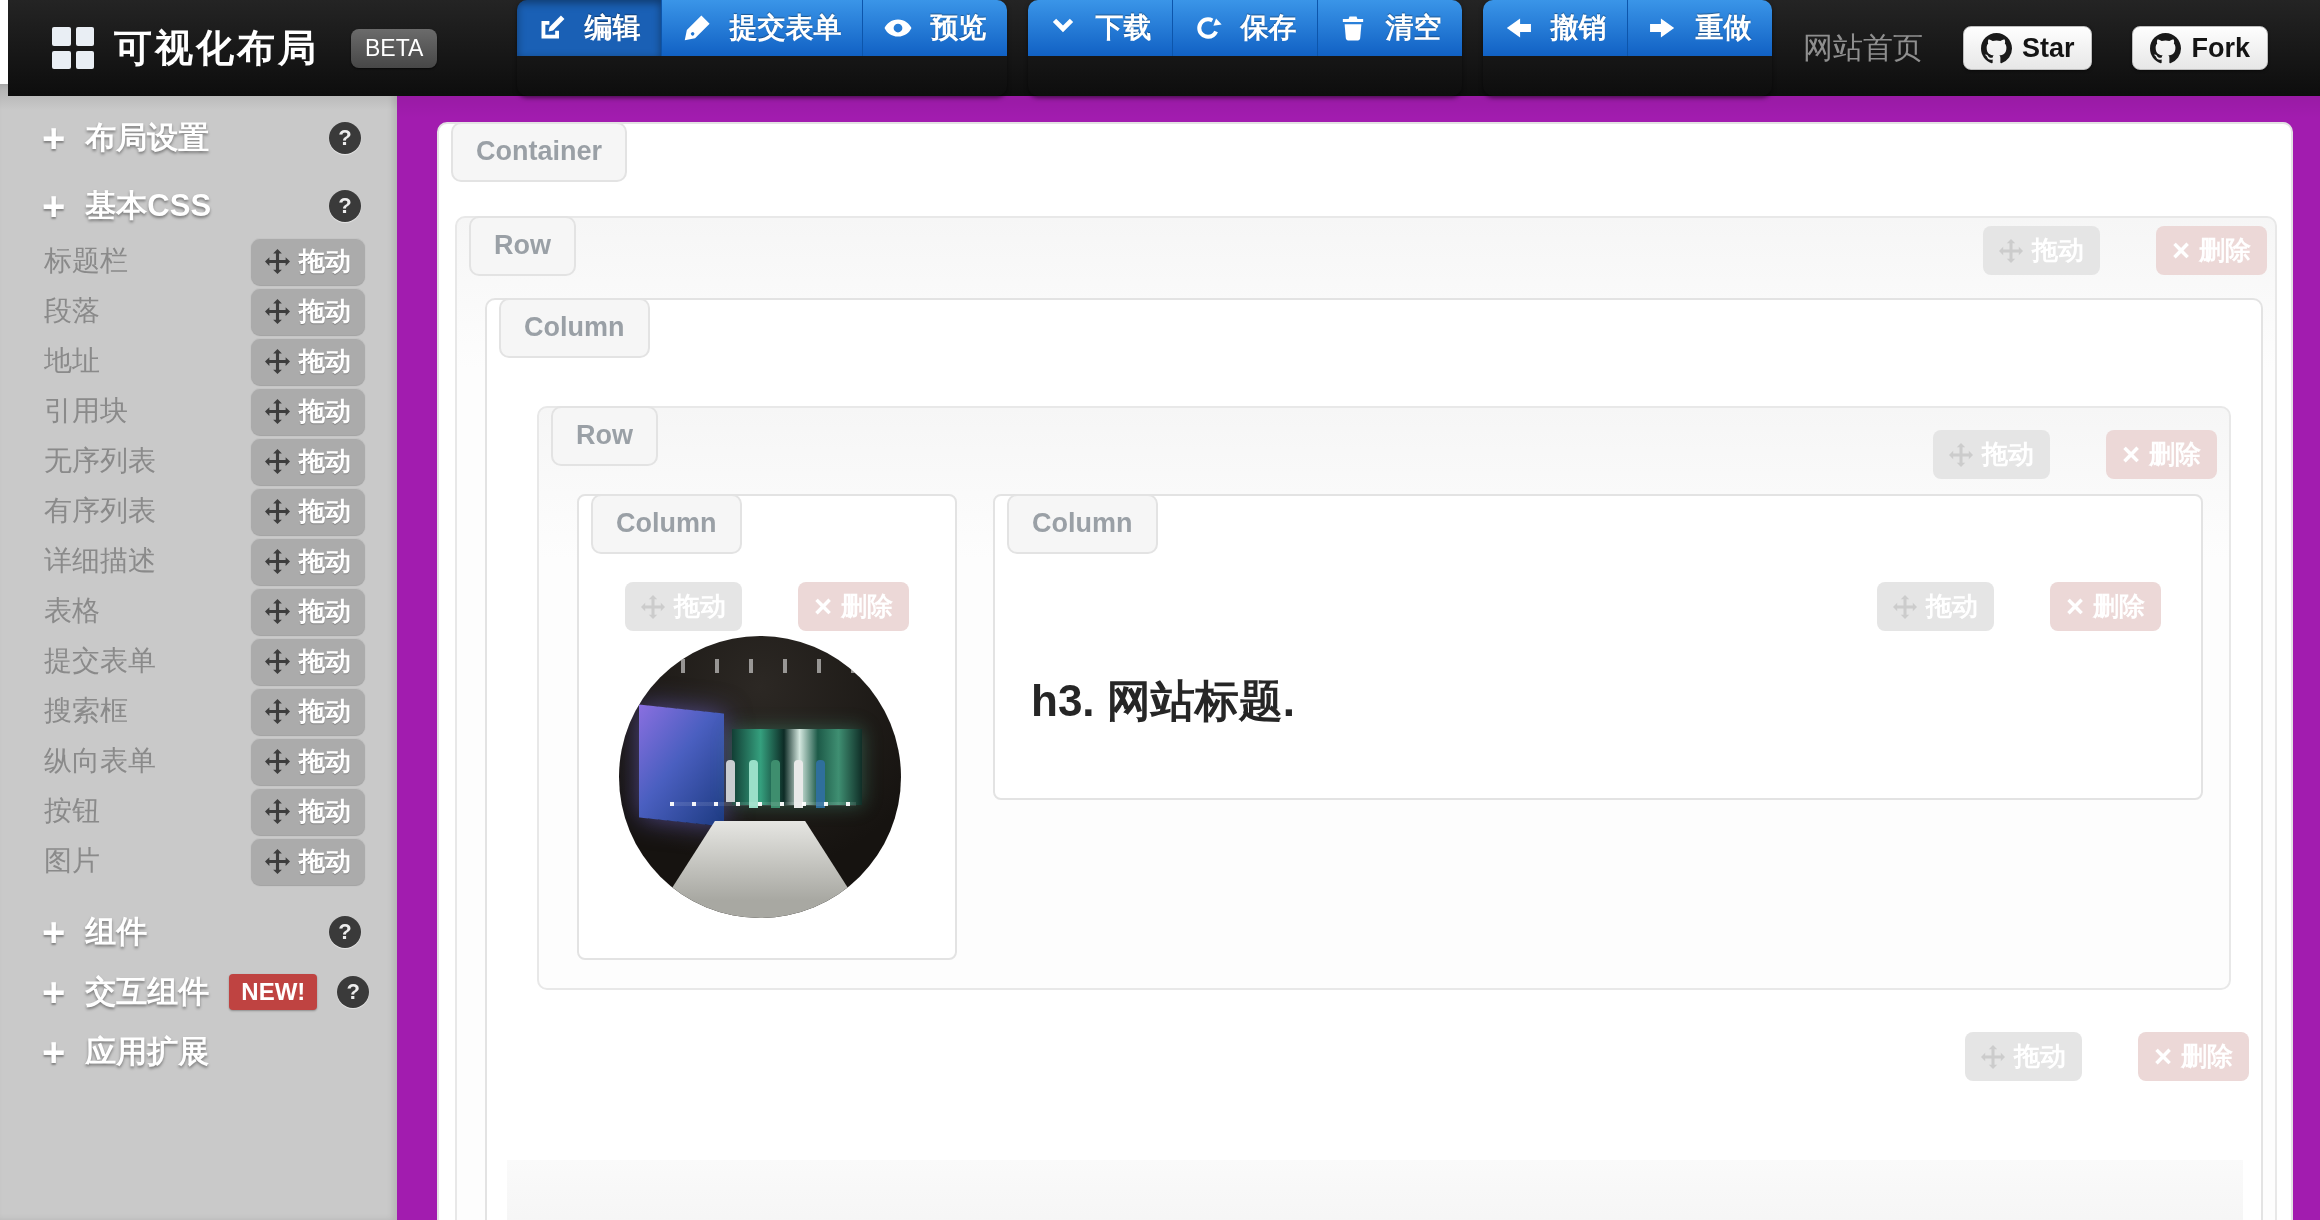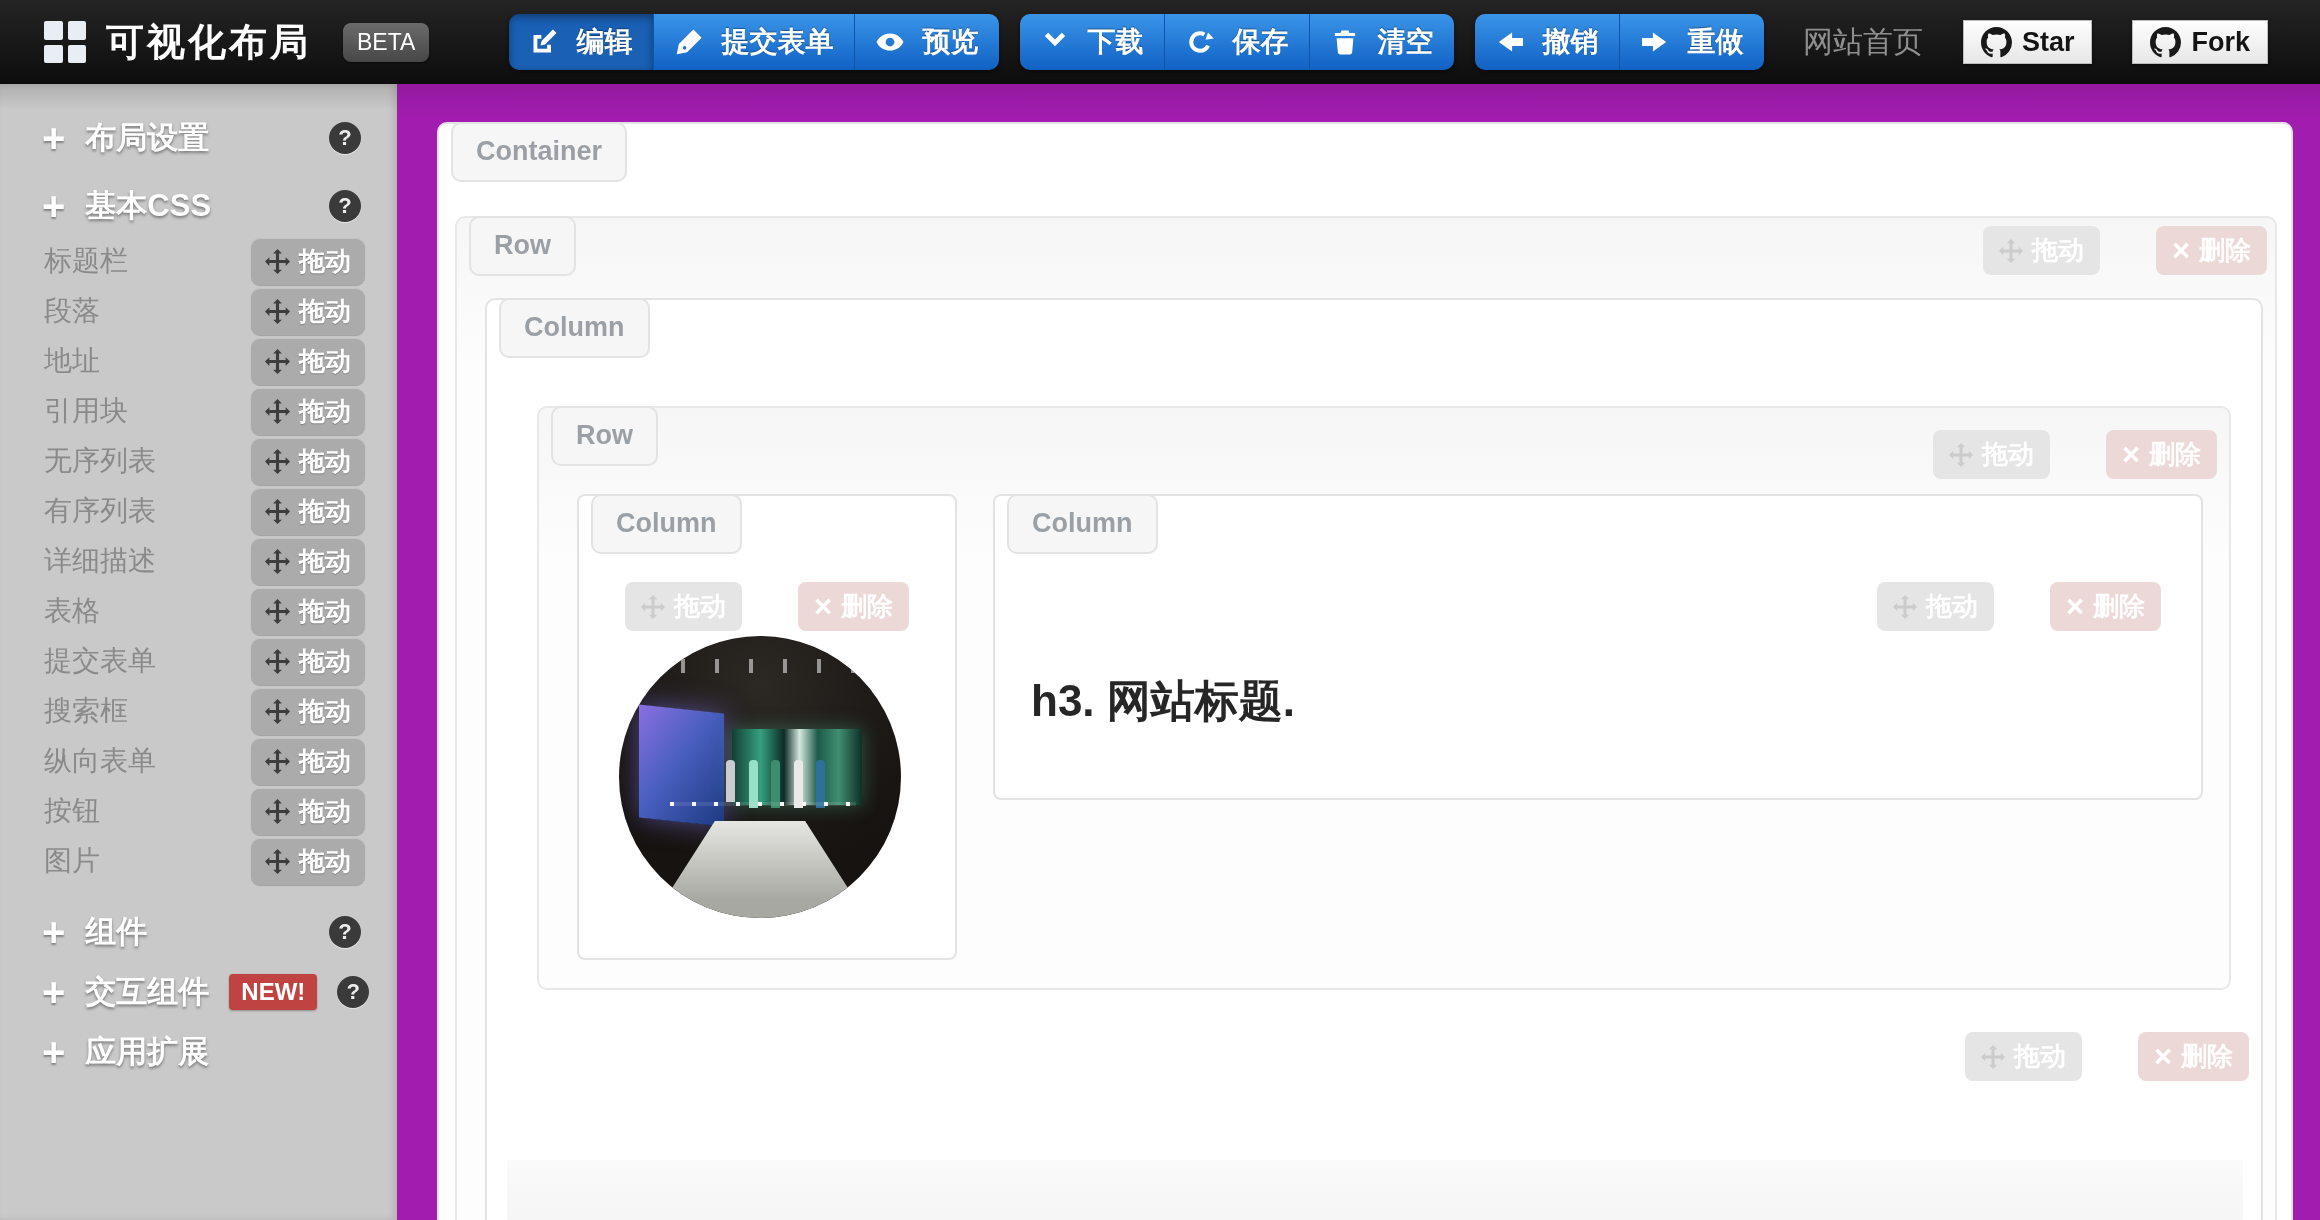--- a/index.html
+++ b/index.html
@@ -1,35 +1,35 @@
 <!DOCTYPE html>
 <html><head>
 <meta charset="utf-8">
 <style>
   *{box-sizing:border-box;margin:0;padding:0}
   html,body{width:2320px;height:1220px;overflow:hidden}
   body{font-family:"Liberation Sans",sans-serif;background:#fff;position:relative}
   svg.sym{position:absolute;width:0;height:0}
 
   
-  .topbar{position:absolute;left:0;top:0;right:0;height:84px;background:linear-gradient(#242424,#0d0d0d);display:flex;align-items:center;z-index:50}
+  .topbar{position:absolute;left:8px;top:0;right:0;height:96px;background:linear-gradient(#242424,#0d0d0d);display:flex;z-index:50}
   .brand{display:flex;align-items:center;gap:20px;padding-left:44px}
   .logo-grid{width:42px;height:42px;display:grid;grid-template-columns:1fr 1fr;grid-template-rows:1fr 1fr;gap:5px}
   .logo-grid i{background:#e9eef4;border-radius:2px}
   .brand-title{color:#fff;font-size:38px;font-weight:600;letter-spacing:3px;white-space:nowrap}
   .beta{margin-left:12px;background:linear-gradient(#6b6b6b,#474747);color:#fff;font-weight:normal;font-size:23px;padding:6px 14px;border-radius:8px;box-shadow:0 1px 2px rgba(0,0,0,.6)}
   .toolbar{display:flex;gap:21px;margin-left:80px}
   .btn-group{display:flex;border-radius:10px;overflow:hidden;box-shadow:0 2px 4px rgba(0,0,0,.5)}
   .tbtn{display:flex;align-items:center;gap:18px;height:56px;padding:0 21px;background:linear-gradient(#3a95e8,#1161c4);color:#fff;font-size:28px;font-weight:bold;border:none;border-right:1px solid #0d55ab;text-shadow:0 -1px 1px rgba(0,0,0,.35);cursor:pointer;white-space:nowrap}
   .tbtn:last-child{border-right:none}
   .tbtn.active{background:#1a60b5;box-shadow:inset 0 3px 9px rgba(0,0,0,.4)}
   .ticon{width:28px;height:28px;fill:currentColor}
   .top-right{margin-left:auto;display:flex;align-items:center;gap:40px;padding-right:52px}
   .home-link{color:#8f8f8f;font-size:30px;text-decoration:none;white-space:nowrap;cursor:pointer}
-  .gh-btn{display:flex;align-items:center;gap:10px;height:44px;padding:0 17px;background:linear-gradient(#fefefe,#e7e7e7);border:1px solid #bdbdbd;border-radius:0;color:#141414;font-size:27px;font-weight:bold;box-shadow:0 1px 3px rgba(0,0,0,.5);cursor:pointer}
+  .gh-btn{display:flex;align-items:center;gap:10px;height:44px;padding:0 17px;background:linear-gradient(#fefefe,#e7e7e7);border:1px solid #bdbdbd;border-radius:8px;color:#141414;font-size:27px;font-weight:bold;box-shadow:0 1px 3px rgba(0,0,0,.5);cursor:pointer}
   .gh-icon{width:31px;height:31px;fill:#191919}
 
   
   .sidebar{position:absolute;left:0;top:84px;width:397px;bottom:0;background:#c9c9c9;box-shadow:inset -4px 0 6px rgba(0,0,0,.10);padding-top:24px;z-index:10}
   .sidebar::before{content:"";position:absolute;left:0;top:0;right:0;height:26px;background:linear-gradient(rgba(0,0,0,.13),rgba(0,0,0,0));pointer-events:none}
   .side-section{height:60px;display:flex;align-items:center;gap:20px;padding:0 36px 0 42px;cursor:pointer}
   .side-section.gap{margin-top:16px}
   .plus{color:#fff;font-size:40px;font-weight:bold;line-height:1;text-shadow:0 2px 2px rgba(0,0,0,.35)}
   .sec-label{color:#fff;font-size:31px;font-weight:bold;text-shadow:0 2px 3px rgba(0,0,0,.4);white-space:nowrap}
   .new-badge{background:#bf4341;color:#fff;font-size:24px;font-weight:bold;padding:4px 12px;border-radius:4px;box-shadow:0 1px 2px rgba(0,0,0,.3)}

